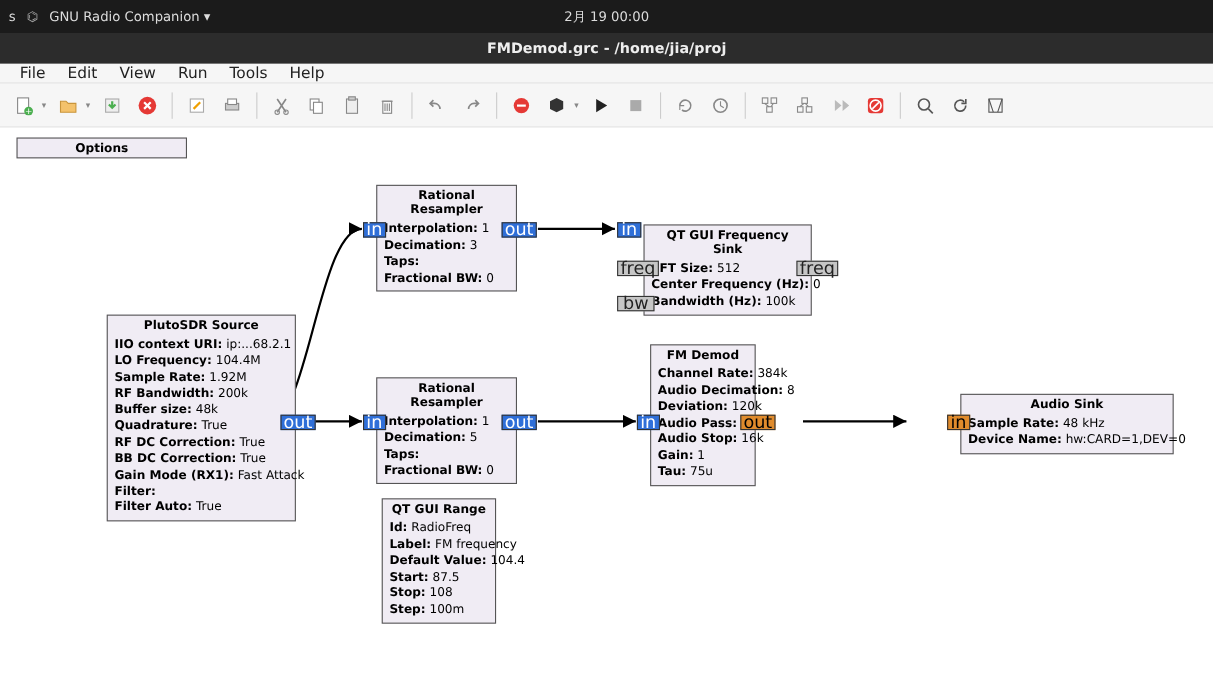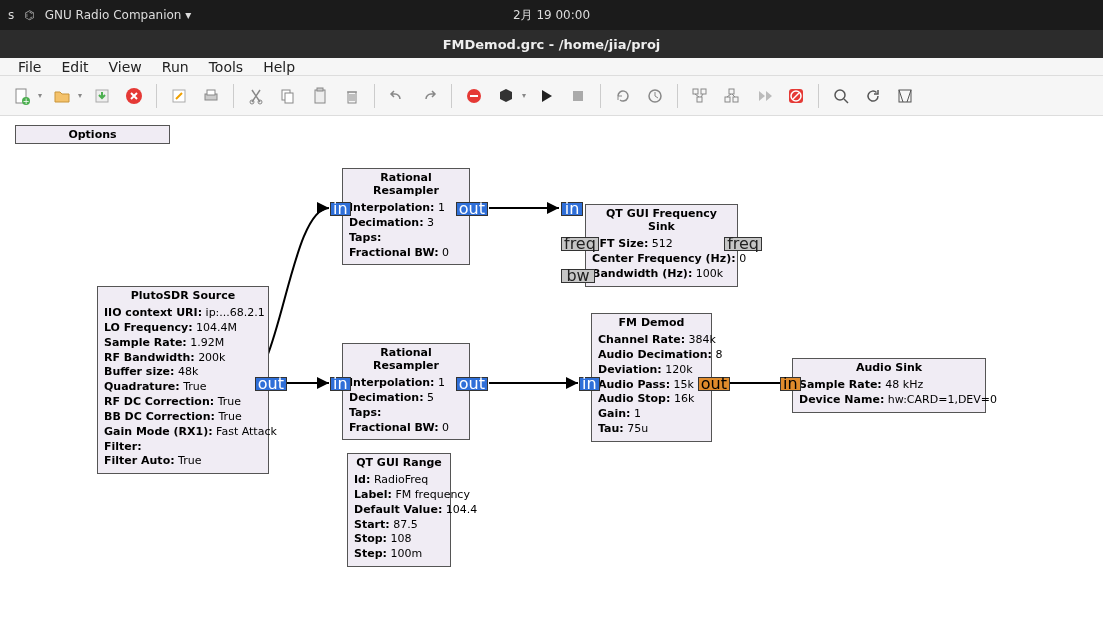--- a/index.html
+++ b/index.html
@@ -301,36 +301,36 @@
       <div class="prop"><b>FFT Size:</b> <span>512</span></div>
       <div class="prop"><b>Center Frequency (Hz):</b> <span>0</span></div>
       <div class="prop"><b>Bandwidth (Hz):</b> <span>100k</span></div>
     </div>
     <span class="port blue" style="left:-25px; top:-3px; width:22px; text-align:center;">in</span>
     <span class="port gray" style="left:-25px; top:32px;">freq</span>
     <span class="port gray" style="left:-25px; top:64px; width:34px; text-align:center;">bw</span>
     <span class="port gray" style="right:-25px; top:32px;">freq</span>
   </div>
 
-  <div class="block" style="left:591px; top:197px; width:121px;">
+  <div class="block" style="left:591px; top:197px; width:96px;">
     <div class="btitle">FM Demod</div>
     <div class="bbody">
       <div class="prop"><b>Channel Rate:</b> <span>384k</span></div>
       <div class="prop"><b>Audio Decimation:</b> <span>8</span></div>
       <div class="prop"><b>Deviation:</b> <span>120k</span></div>
       <div class="prop"><b>Audio Pass:</b> <span>15k</span></div>
       <div class="prop"><b>Audio Stop:</b> <span>16k</span></div>
       <div class="prop"><b>Gain:</b> <span>1</span></div>
       <div class="prop"><b>Tau:</b> <span>75u</span></div>
     </div>
     <span class="port blue" style="left:-13px; top:63px;">in</span>
     <span class="port orange" style="right:-19px; top:63px;">out</span>
   </div>
 
-  <div class="block" style="left:792px; top:242px; width:194px;">
+  <div class="block" style="left:873px; top:242px; width:194px;">
     <div class="btitle">Audio Sink</div>
     <div class="bbody">
       <div class="prop"><b>Sample Rate:</b> <span>48 kHz</span></div>
       <div class="prop"><b>Device Name:</b> <span>hw:CARD=1,DEV=0</span></div>
     </div>
     <span class="port orange" style="left:-13px; top:18px;">in</span>
   </div>
 
 </div>
 

